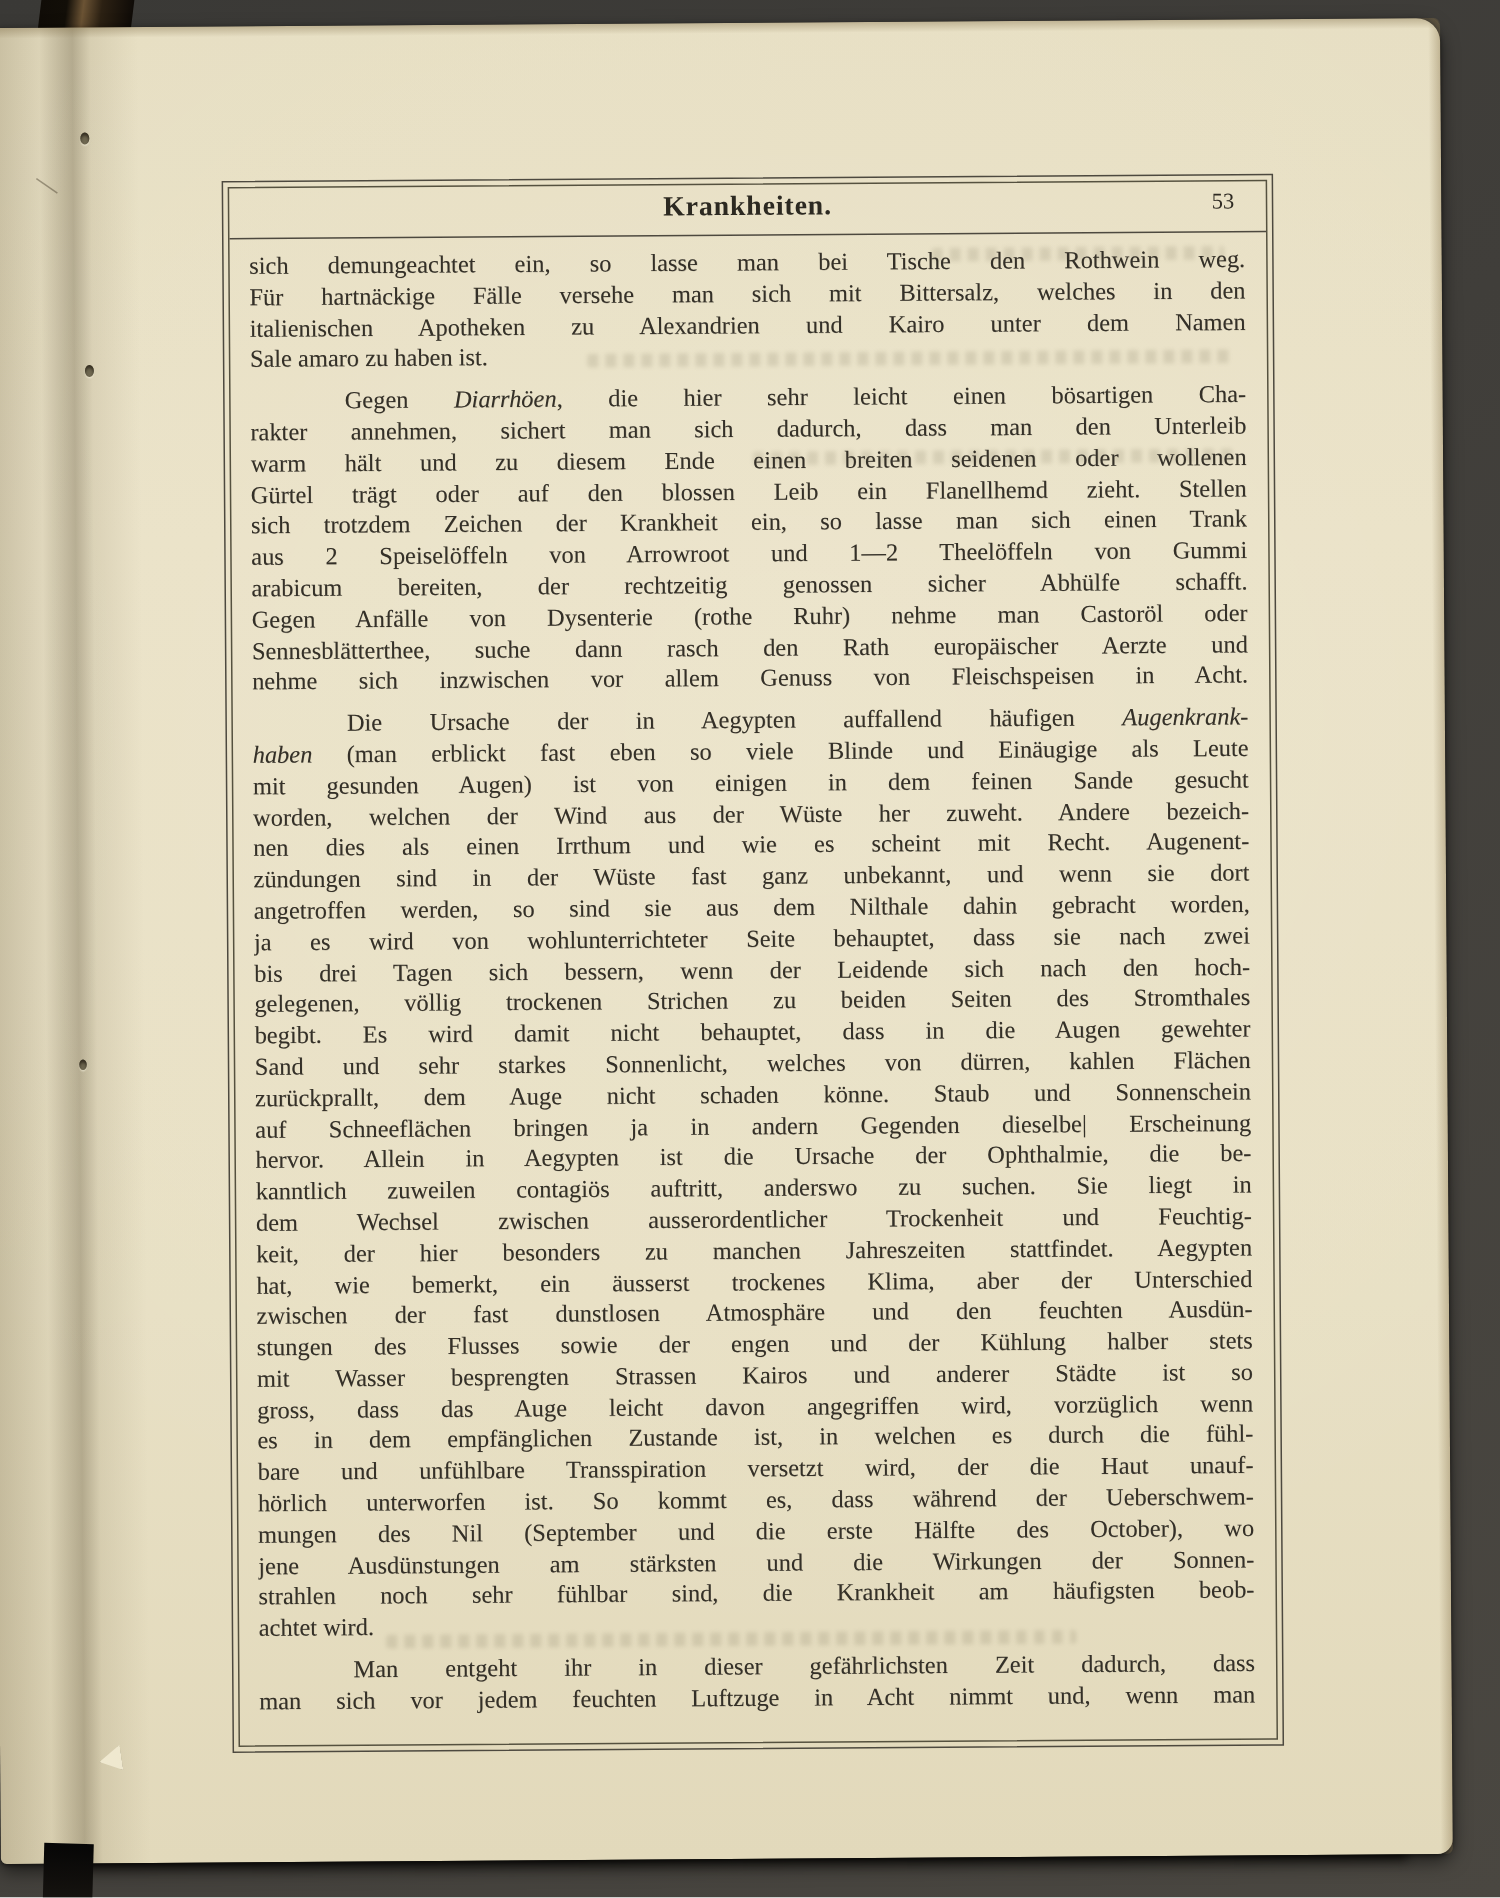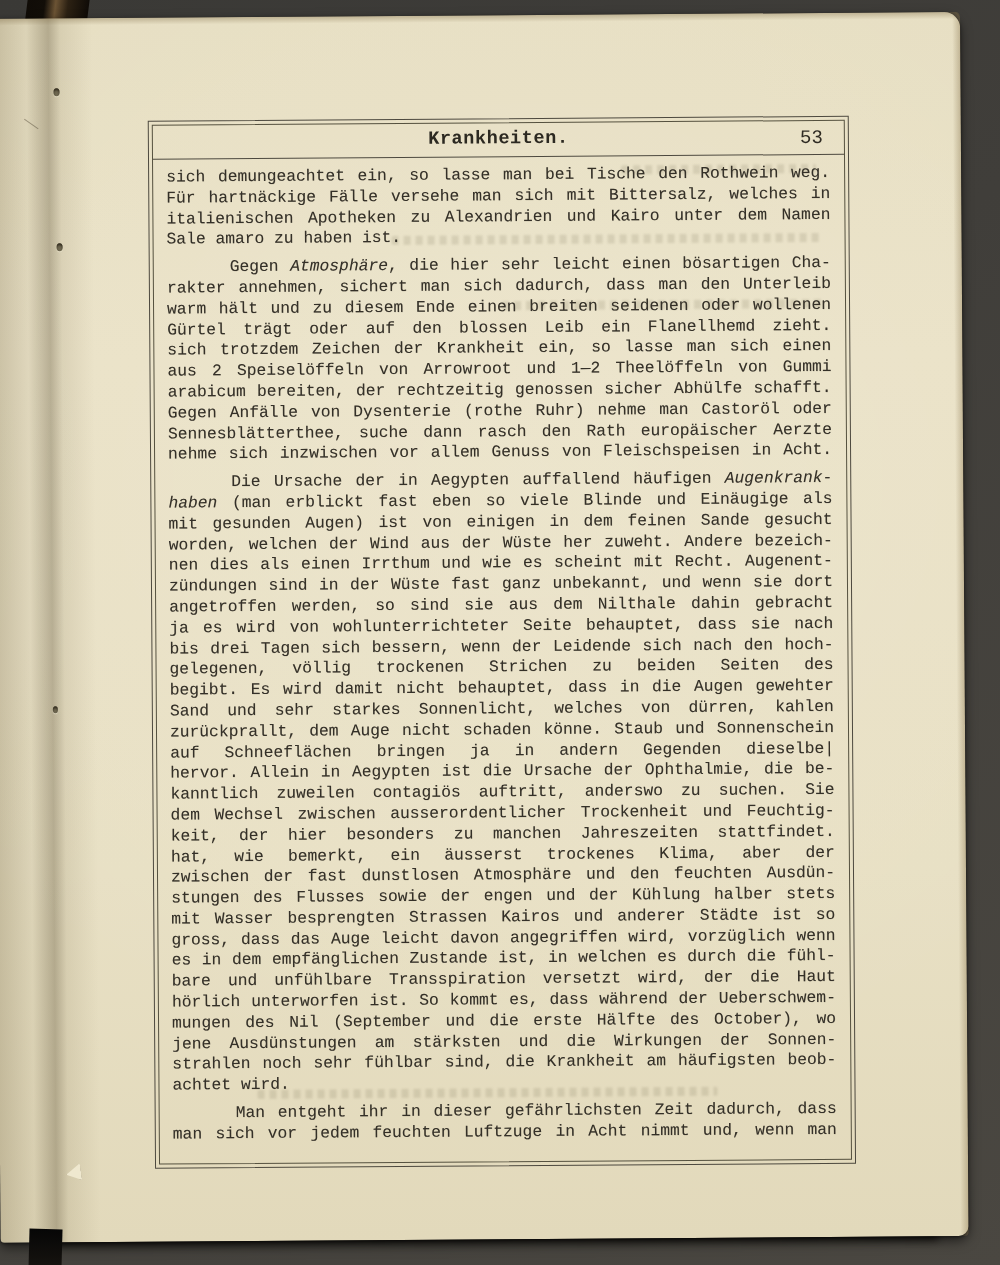--- a/index.html
+++ b/index.html
@@ -1,19 +1,19 @@
 <!DOCTYPE html>
 <html lang="de"><head>
 <meta charset="utf-8">
 <style>
   html,body{margin:0;padding:0;}
   #stage{
     position:relative;width:1000px;height:1265px;overflow:hidden;
     background:linear-gradient(145deg,#3a3936 0%,#403e3a 45%,#4a4741 100%);
-    font-family:Liberation Mono, monospace;
+    font-family:Liberation Serif, serif;
   }
   
   .page{
     position:absolute;left:-8px;top:12px;width:968px;height:1224px;
     border-radius:4px 16px 10px 4px;
     transform:rotate(-0.4deg);transform-origin:100% 0;
     background:
       radial-gradient(120% 85% at 55% 38%, rgba(255,255,255,.10), rgba(0,0,0,0) 62%),
       linear-gradient(90deg, rgba(118,104,70,.30) 0px, rgba(118,104,70,.10) 34px,
                       rgba(88,76,48,.36) 56px, rgba(118,104,70,.14) 68px, rgba(0,0,0,0) 100px),
@@ -41,21 +41,21 @@
   }
   .running-head{
     position:relative;height:33px;flex:0 0 33px;
     border-bottom:1.5px solid #4d493f;
   }
   .head-title{
     position:absolute;left:0;right:0;top:5px;text-align:center;
     font-size:18.5px;font-weight:bold;letter-spacing:.6px;color:#2c2921;
   }
   .head-number{
-    position:absolute;right:21px;top:6px;font-size:19px;color:#2f2b23;
+    position:absolute;right:21px;top:6px;font-size:15px;color:#2f2b23;
   }
   
   .page-body{
     flex:1 1 auto;padding:8px 14px 0 13px;color:#343028;
     font-size:16.3px;line-height:20.8px;
     text-shadow:.2px .2px 0 rgba(52,46,35,.30);
   }
   .para + .para{margin-top:7px;}
   .line{
     text-align:justify;text-align-last:justify;-moz-text-align-last:justify;
@@ -127,21 +127,21 @@
         </div>
 
         <div class="page-body">
             <div class="para">
               <div class="line">sich demungeachtet ein, so lasse man bei Tische den Rothwein weg.</div>
               <div class="line">Für hartnäckige Fälle versehe man sich mit Bittersalz, welches in den</div>
               <div class="line">italienischen Apotheken zu Alexandrien und Kairo unter dem Namen</div>
               <div class="line endline">Sale amaro zu haben ist.</div>
             </div>
             <div class="para">
-              <div class="line indent">Gegen <i>Atmosphäre</i>, die hier sehr leicht einen bösartigen Cha-</div>
+              <div class="line indent">Gegen <i>Diarrhöen</i>, die hier sehr leicht einen bösartigen Cha-</div>
               <div class="line">rakter annehmen, sichert man sich dadurch, dass man den Unterleib</div>
               <div class="line">warm hält und zu diesem Ende einen breiten seidenen oder wollenen</div>
               <div class="line">Gürtel trägt oder auf den blossen Leib ein Flanellhemd zieht. Stellen</div>
               <div class="line">sich trotzdem Zeichen der Krankheit ein, so lasse man sich einen Trank</div>
               <div class="line">aus 2 Speiselöffeln von Arrowroot und 1—2 Theelöffeln von Gummi</div>
               <div class="line">arabicum bereiten, der rechtzeitig genossen sicher Abhülfe schafft.</div>
               <div class="line">Gegen Anfälle von Dysenterie (rothe Ruhr) nehme man Castoröl oder</div>
               <div class="line">Sennesblätterthee, suche dann rasch den Rath europäischer Aerzte und</div>
               <div class="line">nehme sich inzwischen vor allem Genuss von Fleischspeisen in Acht.</div>
             </div>

